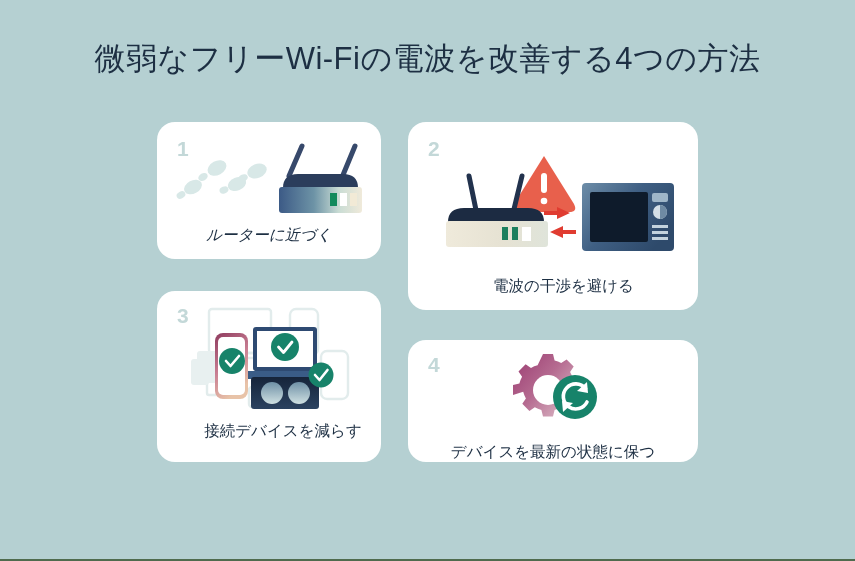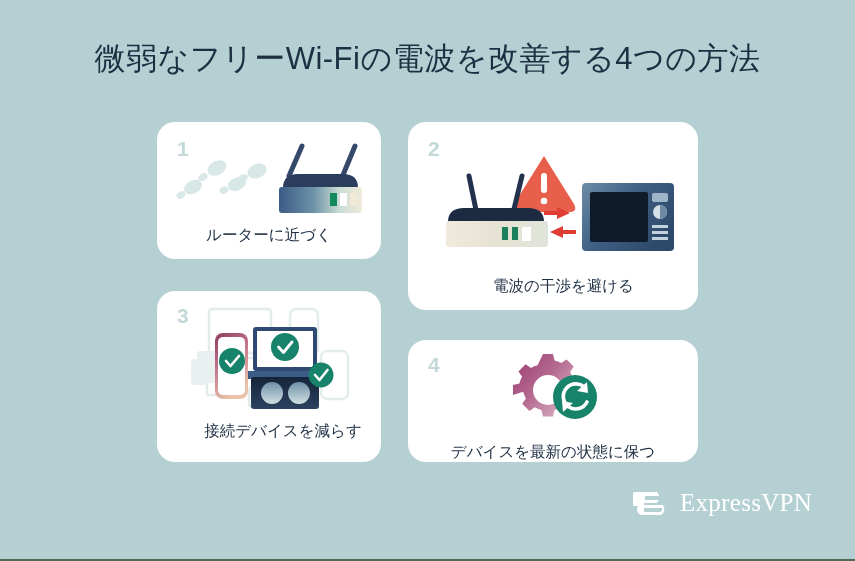--- a/index.html
+++ b/index.html
@@ -39,21 +39,21 @@
     text-align:center;
     font-size:15.5px;
     color:#1d2f43;
     white-space:nowrap;
   }
   .art{position:absolute;}
 
   
   #card1{left:157px;top:122px;width:224px;height:137px;}
   #card1 .card-num{left:20px;top:16px;}
-  #card1 .card-label{top:225px - 122px;}
+  #card1 .card-label{top:225px - 122px;font-style:italic;}
   #card2{left:408px;top:122px;width:290px;height:188px;}
   #card2 .card-num{left:20px;top:16px;}
   #card3{left:157px;top:291px;width:224px;height:171px;}
   #card3 .card-num{left:20px;top:14px;}
   #card4{left:408px;top:340px;width:290px;height:122px;}
   #card4 .card-num{left:20px;top:14px;}
 
   .lbl1{top:103px;}
   .lbl2{top:154px;margin-left:21px;}
   .lbl3{top:130px;padding-left:28px;}
@@ -260,24 +260,15 @@
       <g stroke="#ffffff" stroke-width="3.6" fill="none" stroke-linecap="round">
         <path d="M80.5 36.5 A12.5 12.5 0 1 0 82 50"></path>
       </g>
       <path d="M82 30 L83 41 L72 39 Z" fill="#ffffff"></path>
       <path d="M58 60 L57 49 L68 51 Z" fill="#ffffff"></path>
     </svg>
 
     <div class="card-label lbl4">デバイスを最新の状態に保つ</div>
   </div>
 
-  <div class="logo">
-    <svg class="logo-mark" viewBox="0 0 34 32">
-      <path d="M4 5 H24 A8 8 0 0 1 24 16 H11 A4 4 0 0 0 11 19 H2 A7 7 0 0 1 4 5 Z" fill="#ffffff"></path>
-      <path d="M6 18 H30 A7 7 0 0 1 28 28 H8 A6 6 0 0 1 6 18 Z" fill="#ffffff"></path>
-      <path d="M12 9 H26 A3.5 3.5 0 0 1 26 13 H12 Z" fill="#b5d0d2"></path>
-      <path d="M11 21 H29 A3 3 0 0 1 27 25 H11 Z" fill="#b5d0d2"></path>
-    </svg>
-    <div class="logo-text">ExpressVPN</div>
-  </div>
 
   <div class="bottom-rule"></div>
 </div>
 
 </body></html>

